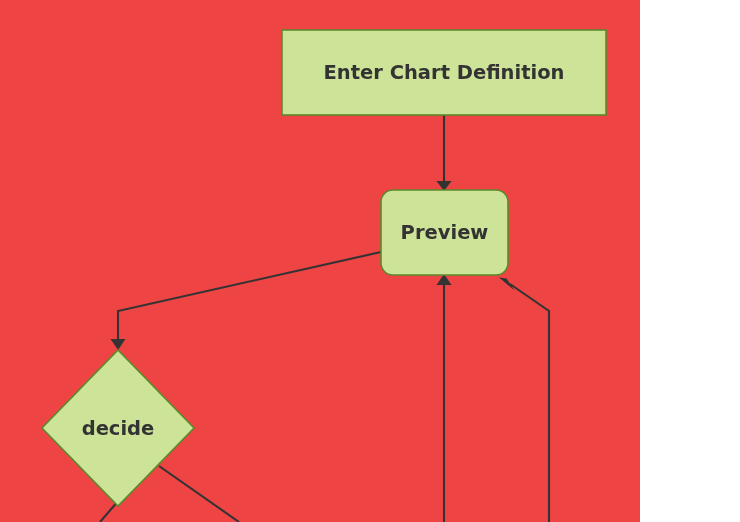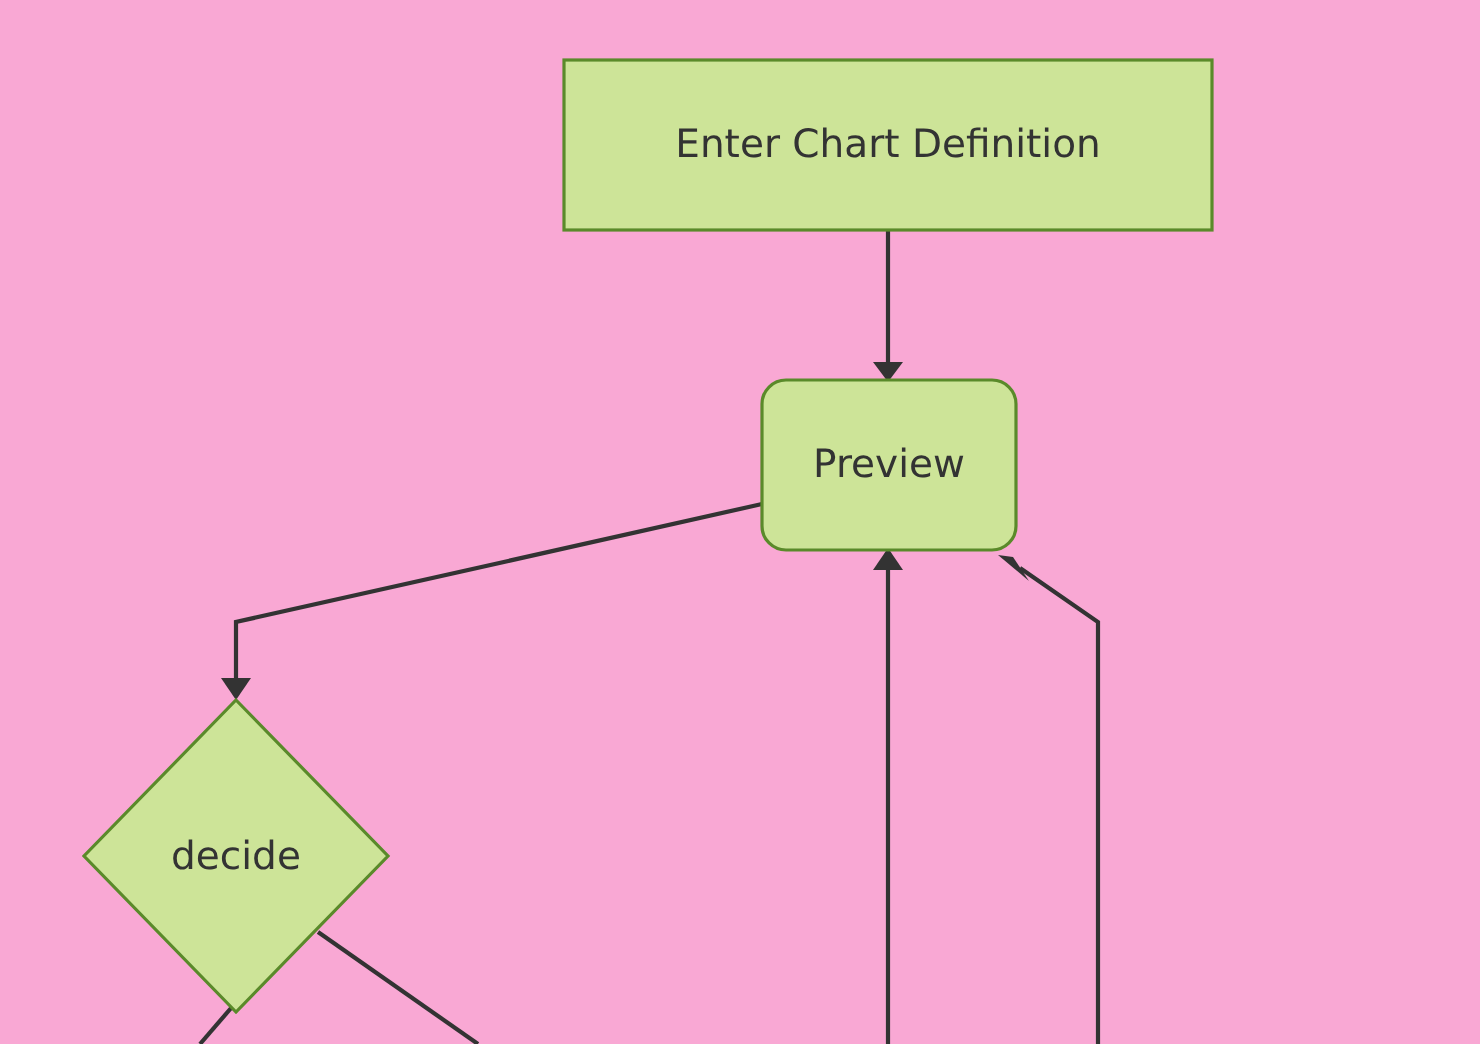--- a/index.html
+++ b/index.html
@@ -5,24 +5,25 @@
   html, body {
     margin: 0;
     padding: 0;
     background: #ffffff;
   }
   body {
     font-family: "DejaVu Sans", sans-serif;
   }
   #canvas-wrap {
     position: relative;
-    width: 740px;
+    width: 640px;
     height: 522px;
-    background: #f9a8d4;
+    background: #ef4444;
     overflow: hidden;
+    font-weight: bold;
   }
   svg#flowchart {
     display: block;
     width: 740px;
     height: 522px;
   }
   .node-shape {
     stroke-width: 1.6px;
   }
   .node-label {

